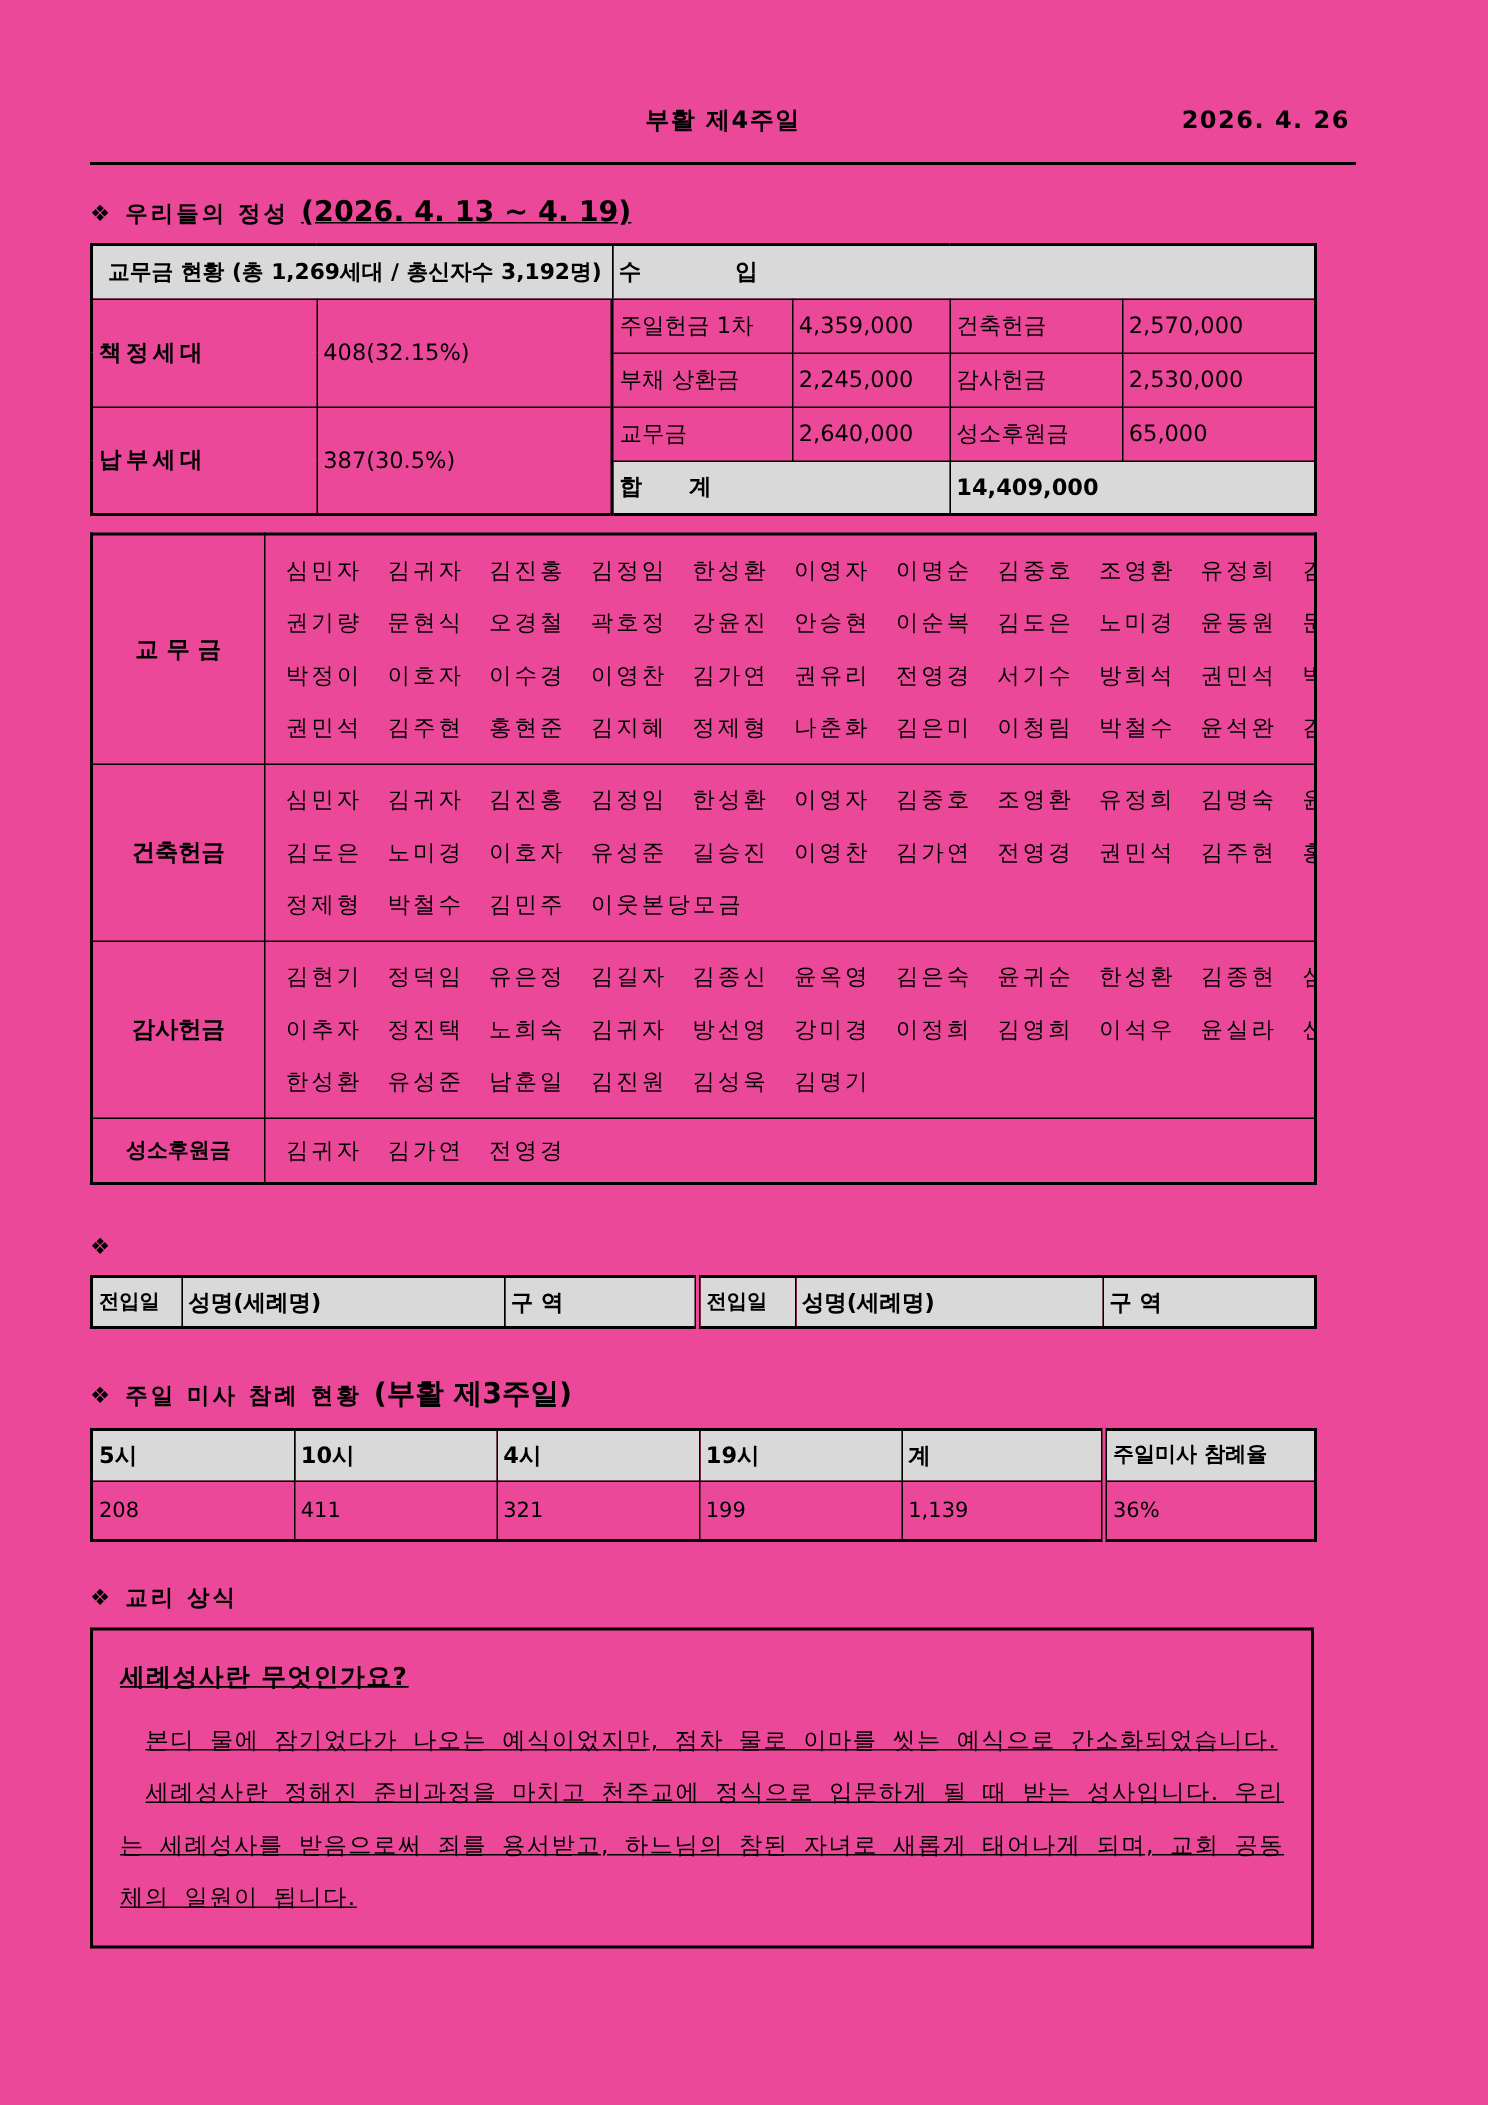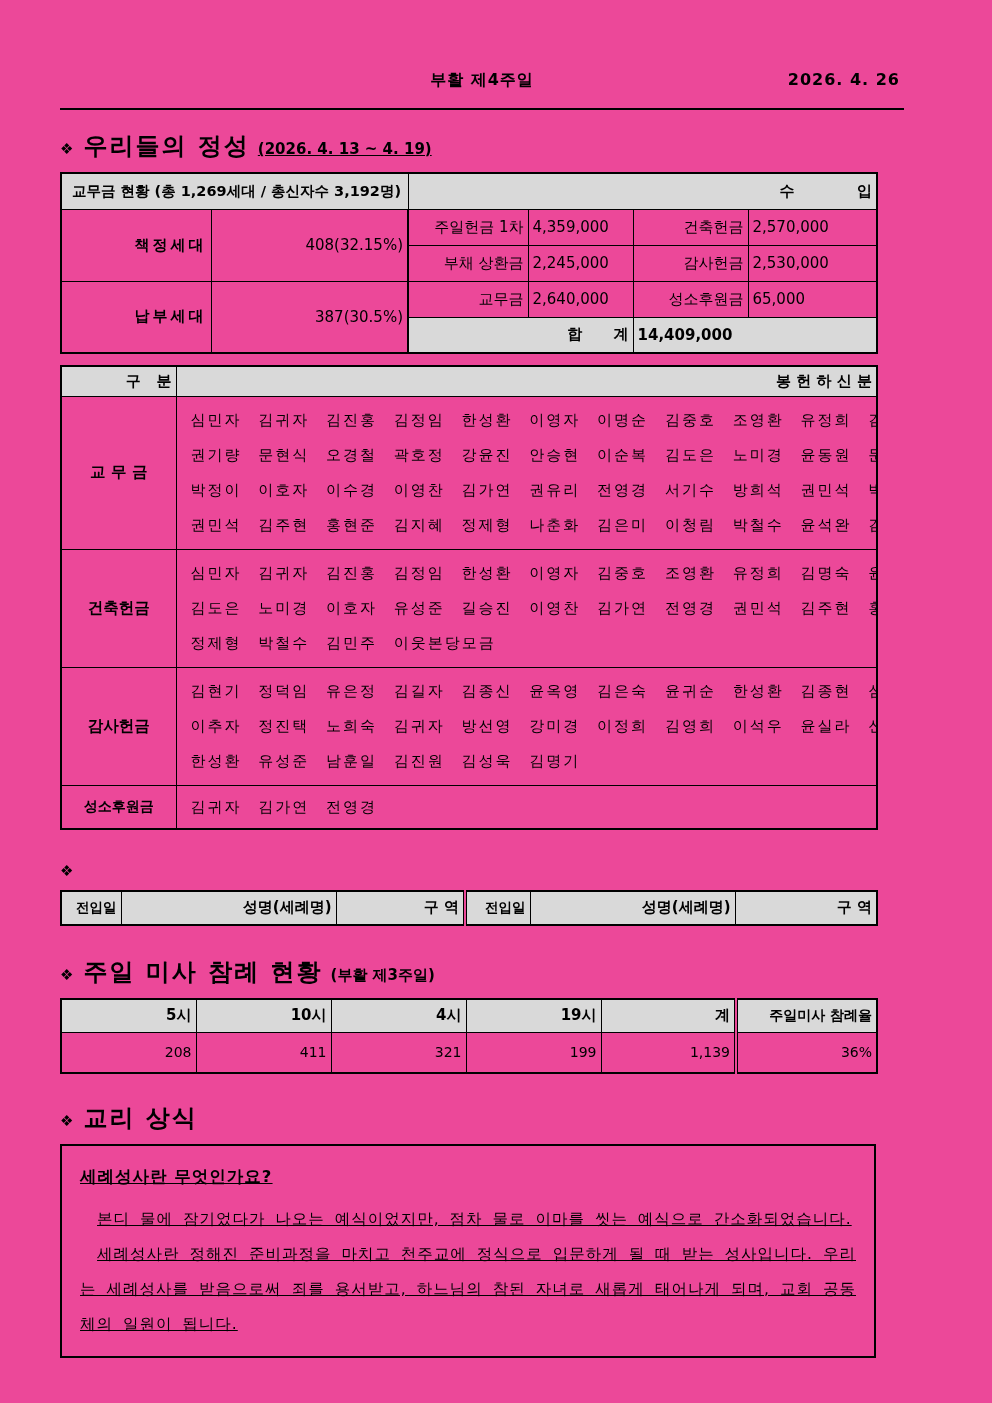--- a/index.html
+++ b/index.html
@@ -27,29 +27,29 @@
     position: absolute; right: 4px; top: 0;
     font-size: 16px; font-weight: bold; letter-spacing: 1px;
   }
   .header-rule {
     border: 0; border-top: 2px solid #000;
     margin: 14px 0 0 0;
   }
   
   .section-title { display: flex; align-items: baseline; margin: 20px 0 10px 0; }
   .section-title .bullet { font-size: 15px; margin-right: 10px; }
-  .section-title .txt { font-size: 24px; font-weight: bold; letter-spacing: 2px; }
-  .section-title .sub { font-size: 15px; font-weight: bold; margin-left: 8px; }
+  .section-title .txt { font-size: 15px; font-weight: bold; letter-spacing: 2px; }
+  .section-title .sub { font-size: 19px; font-weight: bold; margin-left: 8px; }
   .section-title .sub.u { text-decoration: underline; }
   
   table { border-collapse: collapse; table-layout: fixed; width: 816px; }
   td { border: 1px solid #000; font-size: 15px; padding: 0 4px; overflow: hidden; }
   .gray { background: #d9d9d9; }
   .b { font-weight: bold; margin-top: 12px; }
-  .ctr { text-align: right; }
+  .ctr { text-align: left; }
   .rgt { }
   .pre { white-space: pre; }
   
   .t1 { border: 2px solid #000; }
   .t1 td { height: 36px; }
   .t1 .hdr-left { padding-left: 10px; font-size: 14.5px; }
   .t1 .sep-l { border-left: 2px solid #000; }
   .t1 .dot-l { border-left: 1px dotted #000; }
   .t1 .dot-b { border-bottom: 1px dotted #000; }
   .t1 .amount { padding-right: 26px; }
@@ -151,24 +151,20 @@
     </tr>
   </tbody>
     </table>
 
   <table class="t2">
     <colgroup>
         <col style="width:115px">
         <col style="width:701px">
       </colgroup>
     <tbody>
-        <tr class="hrow">
-      <td class="gray b ctr pre">구   분</td>
-      <td class="gray b ctr pre">봉 헌 하 신 분</td>
-    </tr>
     <tr>
       <td class="cat pre">교 무 금</td>
       <td class="names">
         <div class="line">심민자 김귀자 김진홍 김정임 한성환 이영자 이명순 김중호 조영환 유정희 김종신</div>
         <div class="line">권기량 문현식 오경철 곽호정 강윤진 안승현 이순복 김도은 노미경 윤동원 문완영</div>
         <div class="line">박정이 이호자 이수경 이영찬 김가연 권유리 전영경 서기수 방희석 권민석 박희원</div>
         <div class="line">권민석 김주현 홍현준 김지혜 정제형 나춘화 김은미 이청림 박철수 윤석완 김민주</div>
       </td>
     </tr>
     <tr>

